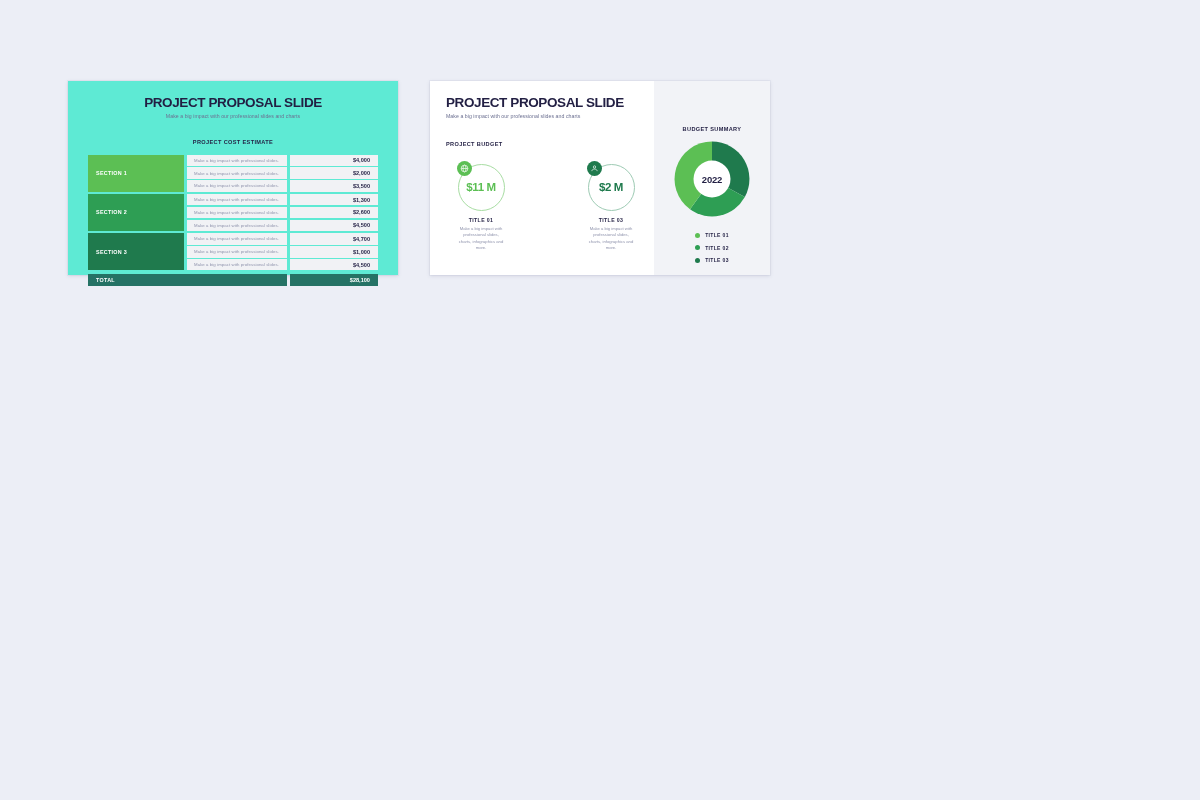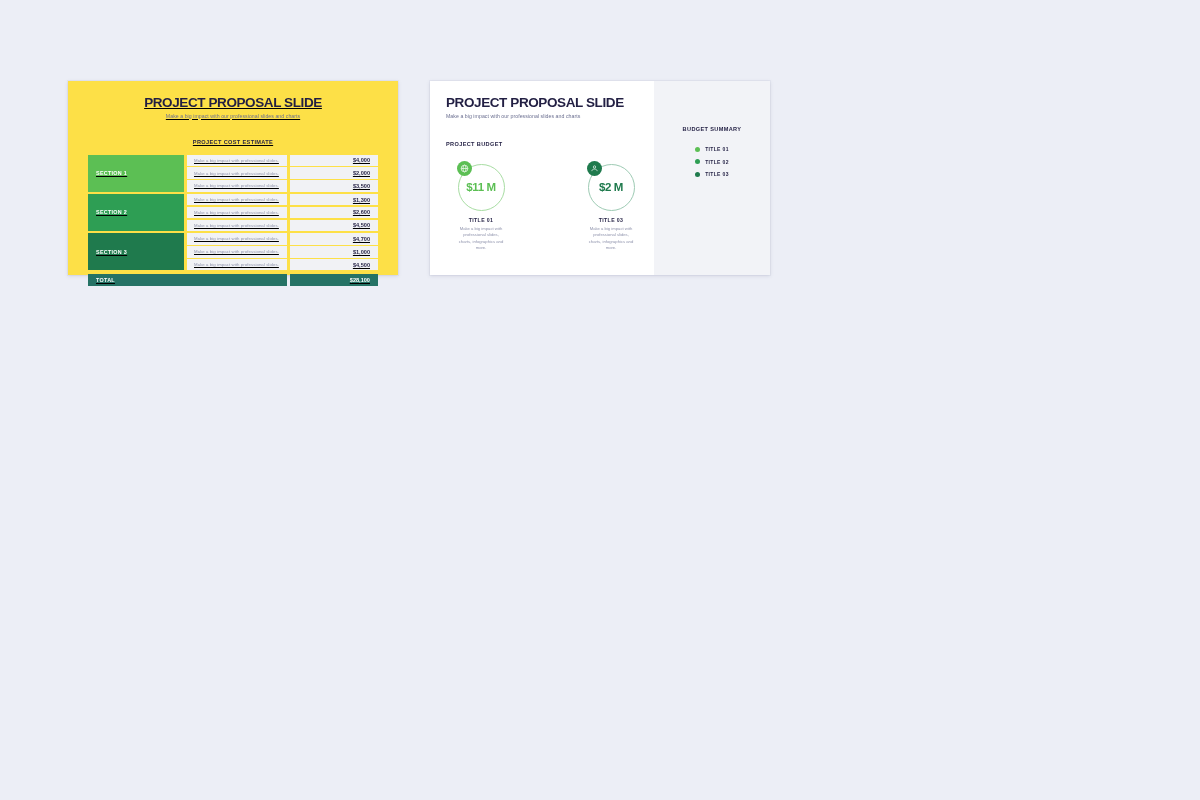--- a/index.html
+++ b/index.html
@@ -7,23 +7,22 @@
     width: 1200px; height: 800px;
     background: #eceef6;
     font-family: "Liberation Sans", sans-serif;
     overflow: hidden;
   }
   .canvas { position: relative; width: 1200px; height: 800px; }
 
   
   .slide {
     position: absolute;
-    background: #fde047;
+    background: #5eead4;
     box-shadow: 0 1px 4px rgba(40,50,90,.13), 0 0 0 1px rgba(40,50,90,.04);
-    text-decoration: underline;
   }
   #slide-one   { left: 68px;  top: 81px; width: 330px; height: 194px; }
   #slide-two   { left: 430px; top: 81px; width: 340px; height: 194px; }
 
   
   .slide-title {
     font-size: 13.5px; font-weight: bold; letter-spacing: -0.4px;
     color: #221f43; white-space: nowrap;
   }
   .slide-sub {
@@ -256,20 +255,30 @@
           <div class="bubble-title">TITLE 03</div>
           <div class="bubble-desc">Make a big impact with professional slides, charts, infographics and more.</div>
         </div>
 
       </div>
     </div>
 
     <div class="right-pane">
       <span class="section-kicker">BUDGET SUMMARY</span>
 
+      <div class="donut-wrap">
+        <svg viewBox="0 0 100 100" width="78" height="78">
+          <g id="donut-slices" transform="rotate(-90 50 50)">
+              <path d="M 50 50 L 98 50 A 48 48 0 0 1 26.87582364311766 92.06272064210545 Z" fill="#1f7a4d"></path>
+              <path d="M 50 50 L 26.87582364311766 92.06272064210545 A 48 48 0 0 1 11.167184270002537 21.78630788996128 Z" fill="#2e9e54"></path>
+              <path d="M 50 50 L 11.167184270002537 21.78630788996128 A 48 48 0 0 1 98 49.999999999999986 Z" fill="#5cbf54"></path>
+            </g>
+        </svg>
+        <div class="donut-hole">2022</div>
+      </div>
 
       <div class="legend">
         <div class="legend-item">
           <span class="legend-dot" style="background:#5cbf54"></span>
           <span class="legend-label">TITLE 01</span>
         </div>
         <div class="legend-item">
           <span class="legend-dot" style="background:#2e9e54"></span>
           <span class="legend-label">TITLE 02</span>
         </div>

